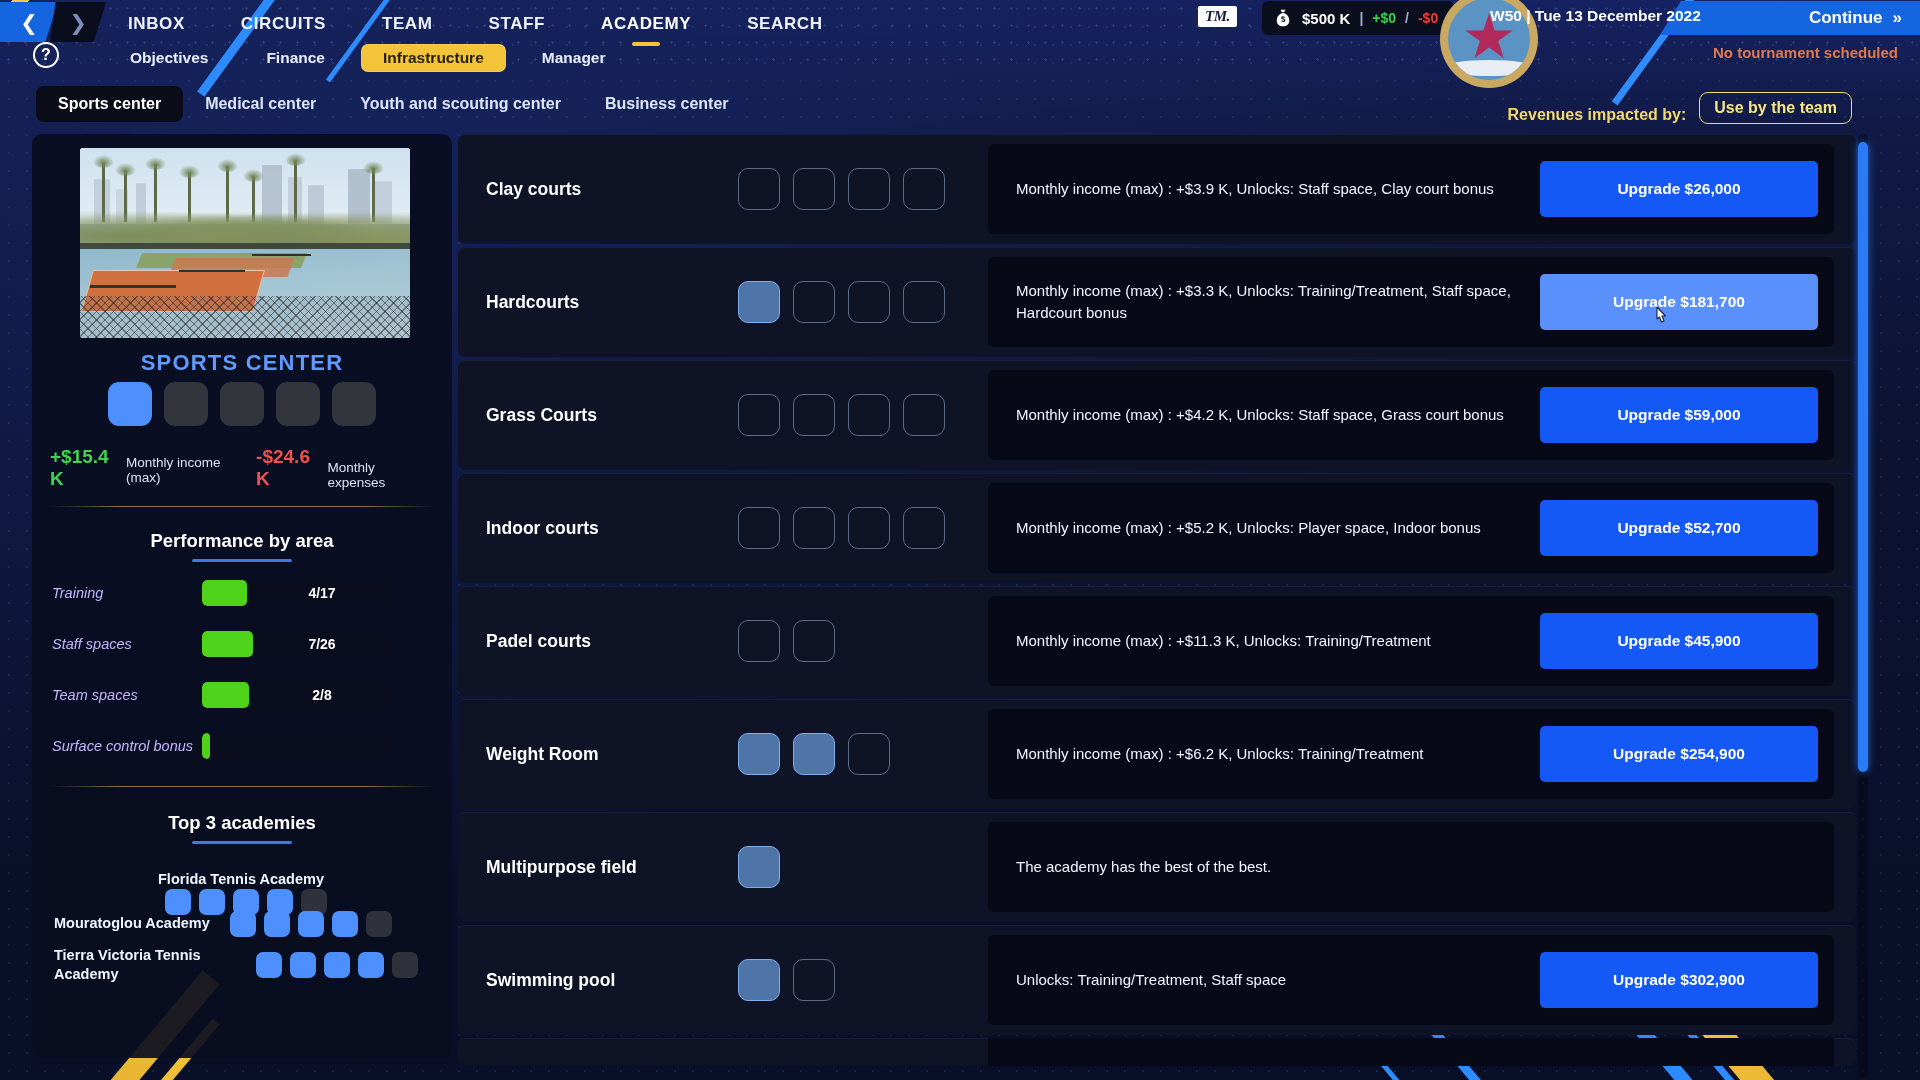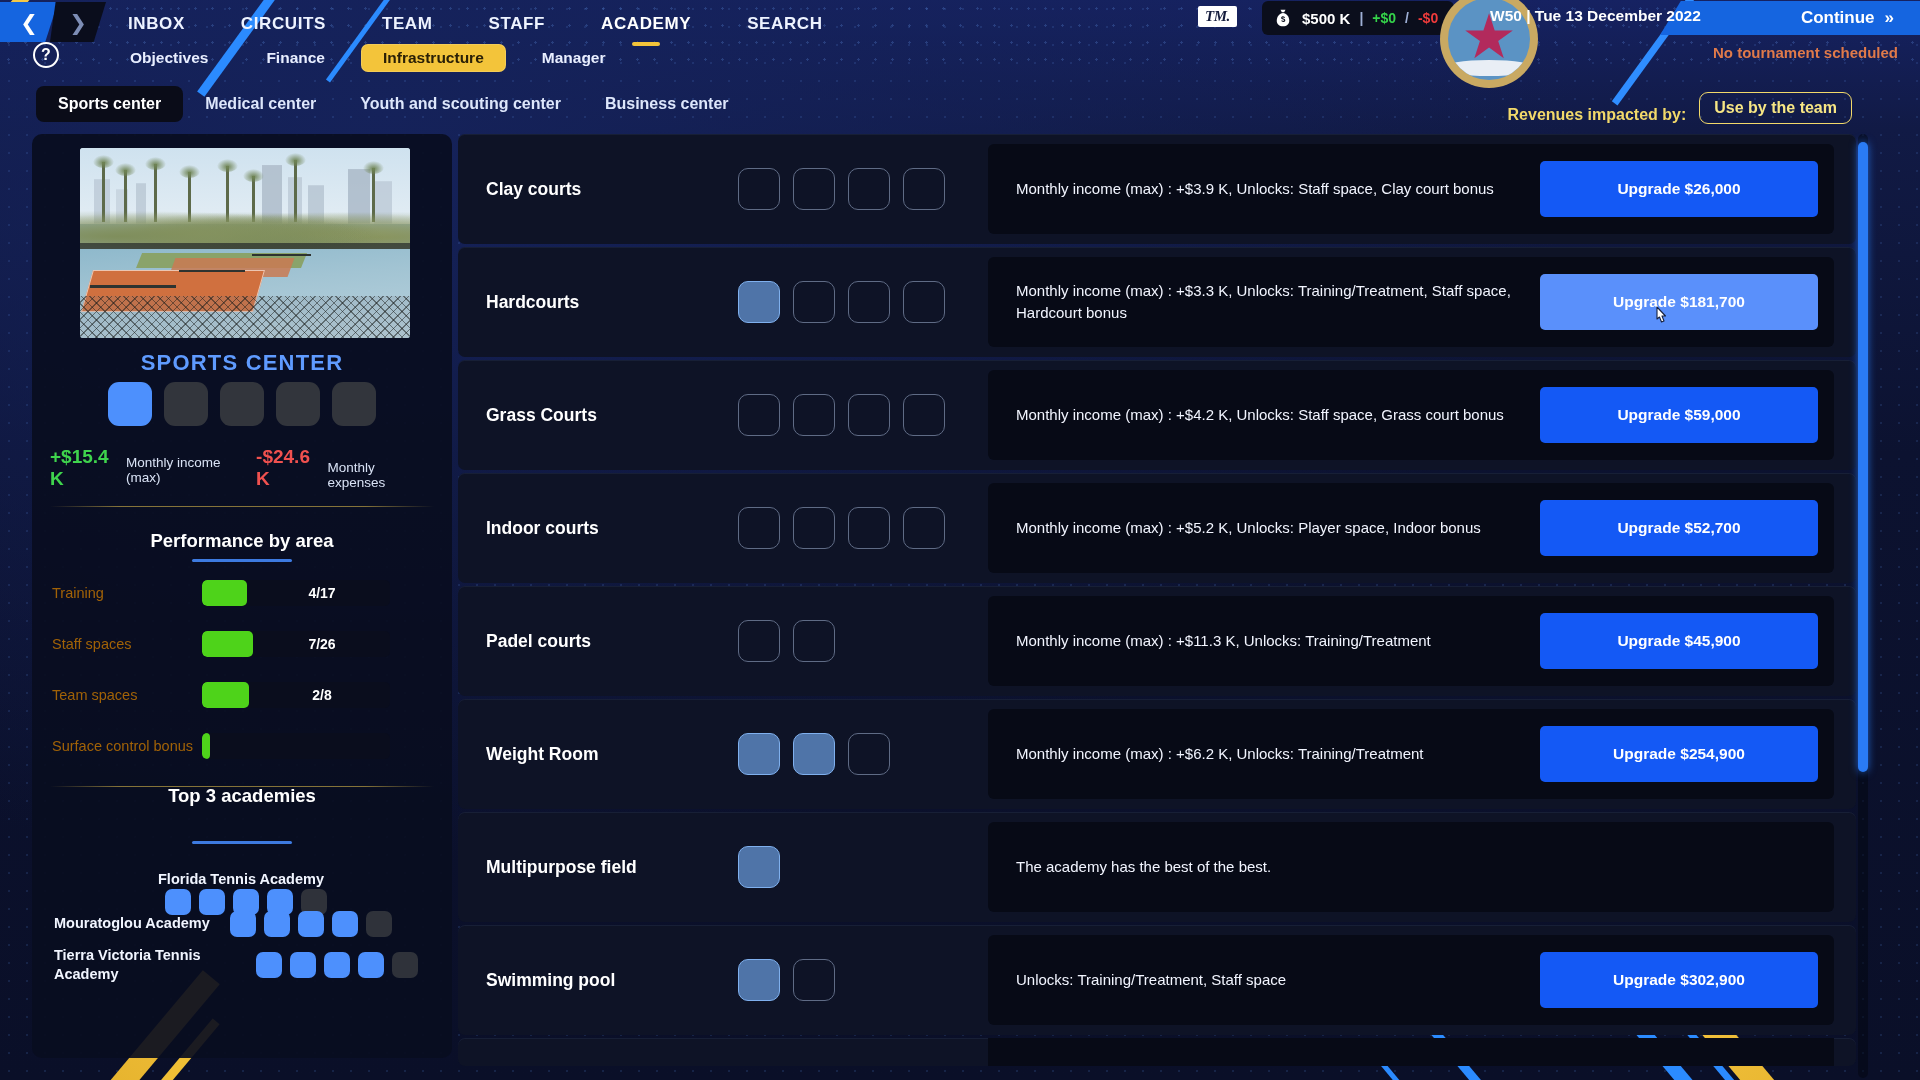--- a/index.html
+++ b/index.html
@@ -188,21 +188,21 @@
     font-size:15.5px; font-weight:700; color:#ffffff; white-space:nowrap;
     z-index: 11;
   }
 
   .continue-btn {
     position:absolute; right:0; top:1px;
     width:260px; height:34px;
     background:#1565e0;
     clip-path: polygon(8% 0, 100% 0, 100% 100%, 0 100%);
     display:flex; align-items:center; justify-content:flex-end;
-    padding-right:26px; gap:10px;
+    padding-right:18px; gap:10px;
     font-size:17px; font-weight:800; color:#ffffff;
   }
   .continue-chev { font-size:17px; font-weight:900; }
 
   .no-tournament {
     position:absolute; right:22px; top:44px;
     font-size:15px; color:#e07a4a; font-weight:600; white-space:nowrap;
   }
 
   
@@ -335,21 +335,21 @@
   }
   .section-underline {
     position:absolute; left:50%; transform:translateX(-50%);
     width:100px; height:3px; background:#3d7ae0; border-radius:2px;
   }
 
   .perf-row {
     position:absolute; left:20px; width:380px; height:30px;
     display:flex; align-items:center;
   }
-  .perf-label { width:150px; font-size:14.5px; color:#a16207; font-weight:500; }
+  .perf-label { width:150px; font-size:14.5px; color:#c4b5fd; font-weight:500;font-style:italic; }
   .perf-track {
     position:relative; width:188px; height:26px;
     background:#0a0d1d; border-radius:5px; overflow:hidden;
     display:flex; align-items:center;
   }
   .perf-fill {
     position:absolute; left:0; top:0; height:100%;
     background:#4ed31a; border-radius:5px;
   }
   .perf-value {
@@ -608,21 +608,21 @@
     <div class="perf-row" style="top:597px;">
       <span class="perf-label">Surface control bonus</span>
       <span class="perf-track">
         <span class="perf-fill" style="width:4%;"></span>
         <span class="perf-value"></span>
       </span>
     </div>
 
     <div class="divider" style="top:652px;"></div>
 
-    <div class="section-title" style="top:651px;text-align:center;">Top 3 academies</div>
+    <div class="section-title" style="top:678px;text-align:center;">Top 3 academies</div>
     <div class="section-underline" style="top:707px;"></div>
 
     <div class="acad-row" style="top:736px;flex-direction:column;">
       <span class="acad-name">Florida Tennis Academy</span>
       <span class="acad-pips">
         <span class="acad-pip on"></span>
         <span class="acad-pip on"></span>
         <span class="acad-pip on"></span>
         <span class="acad-pip on"></span>
         <span class="acad-pip"></span>

